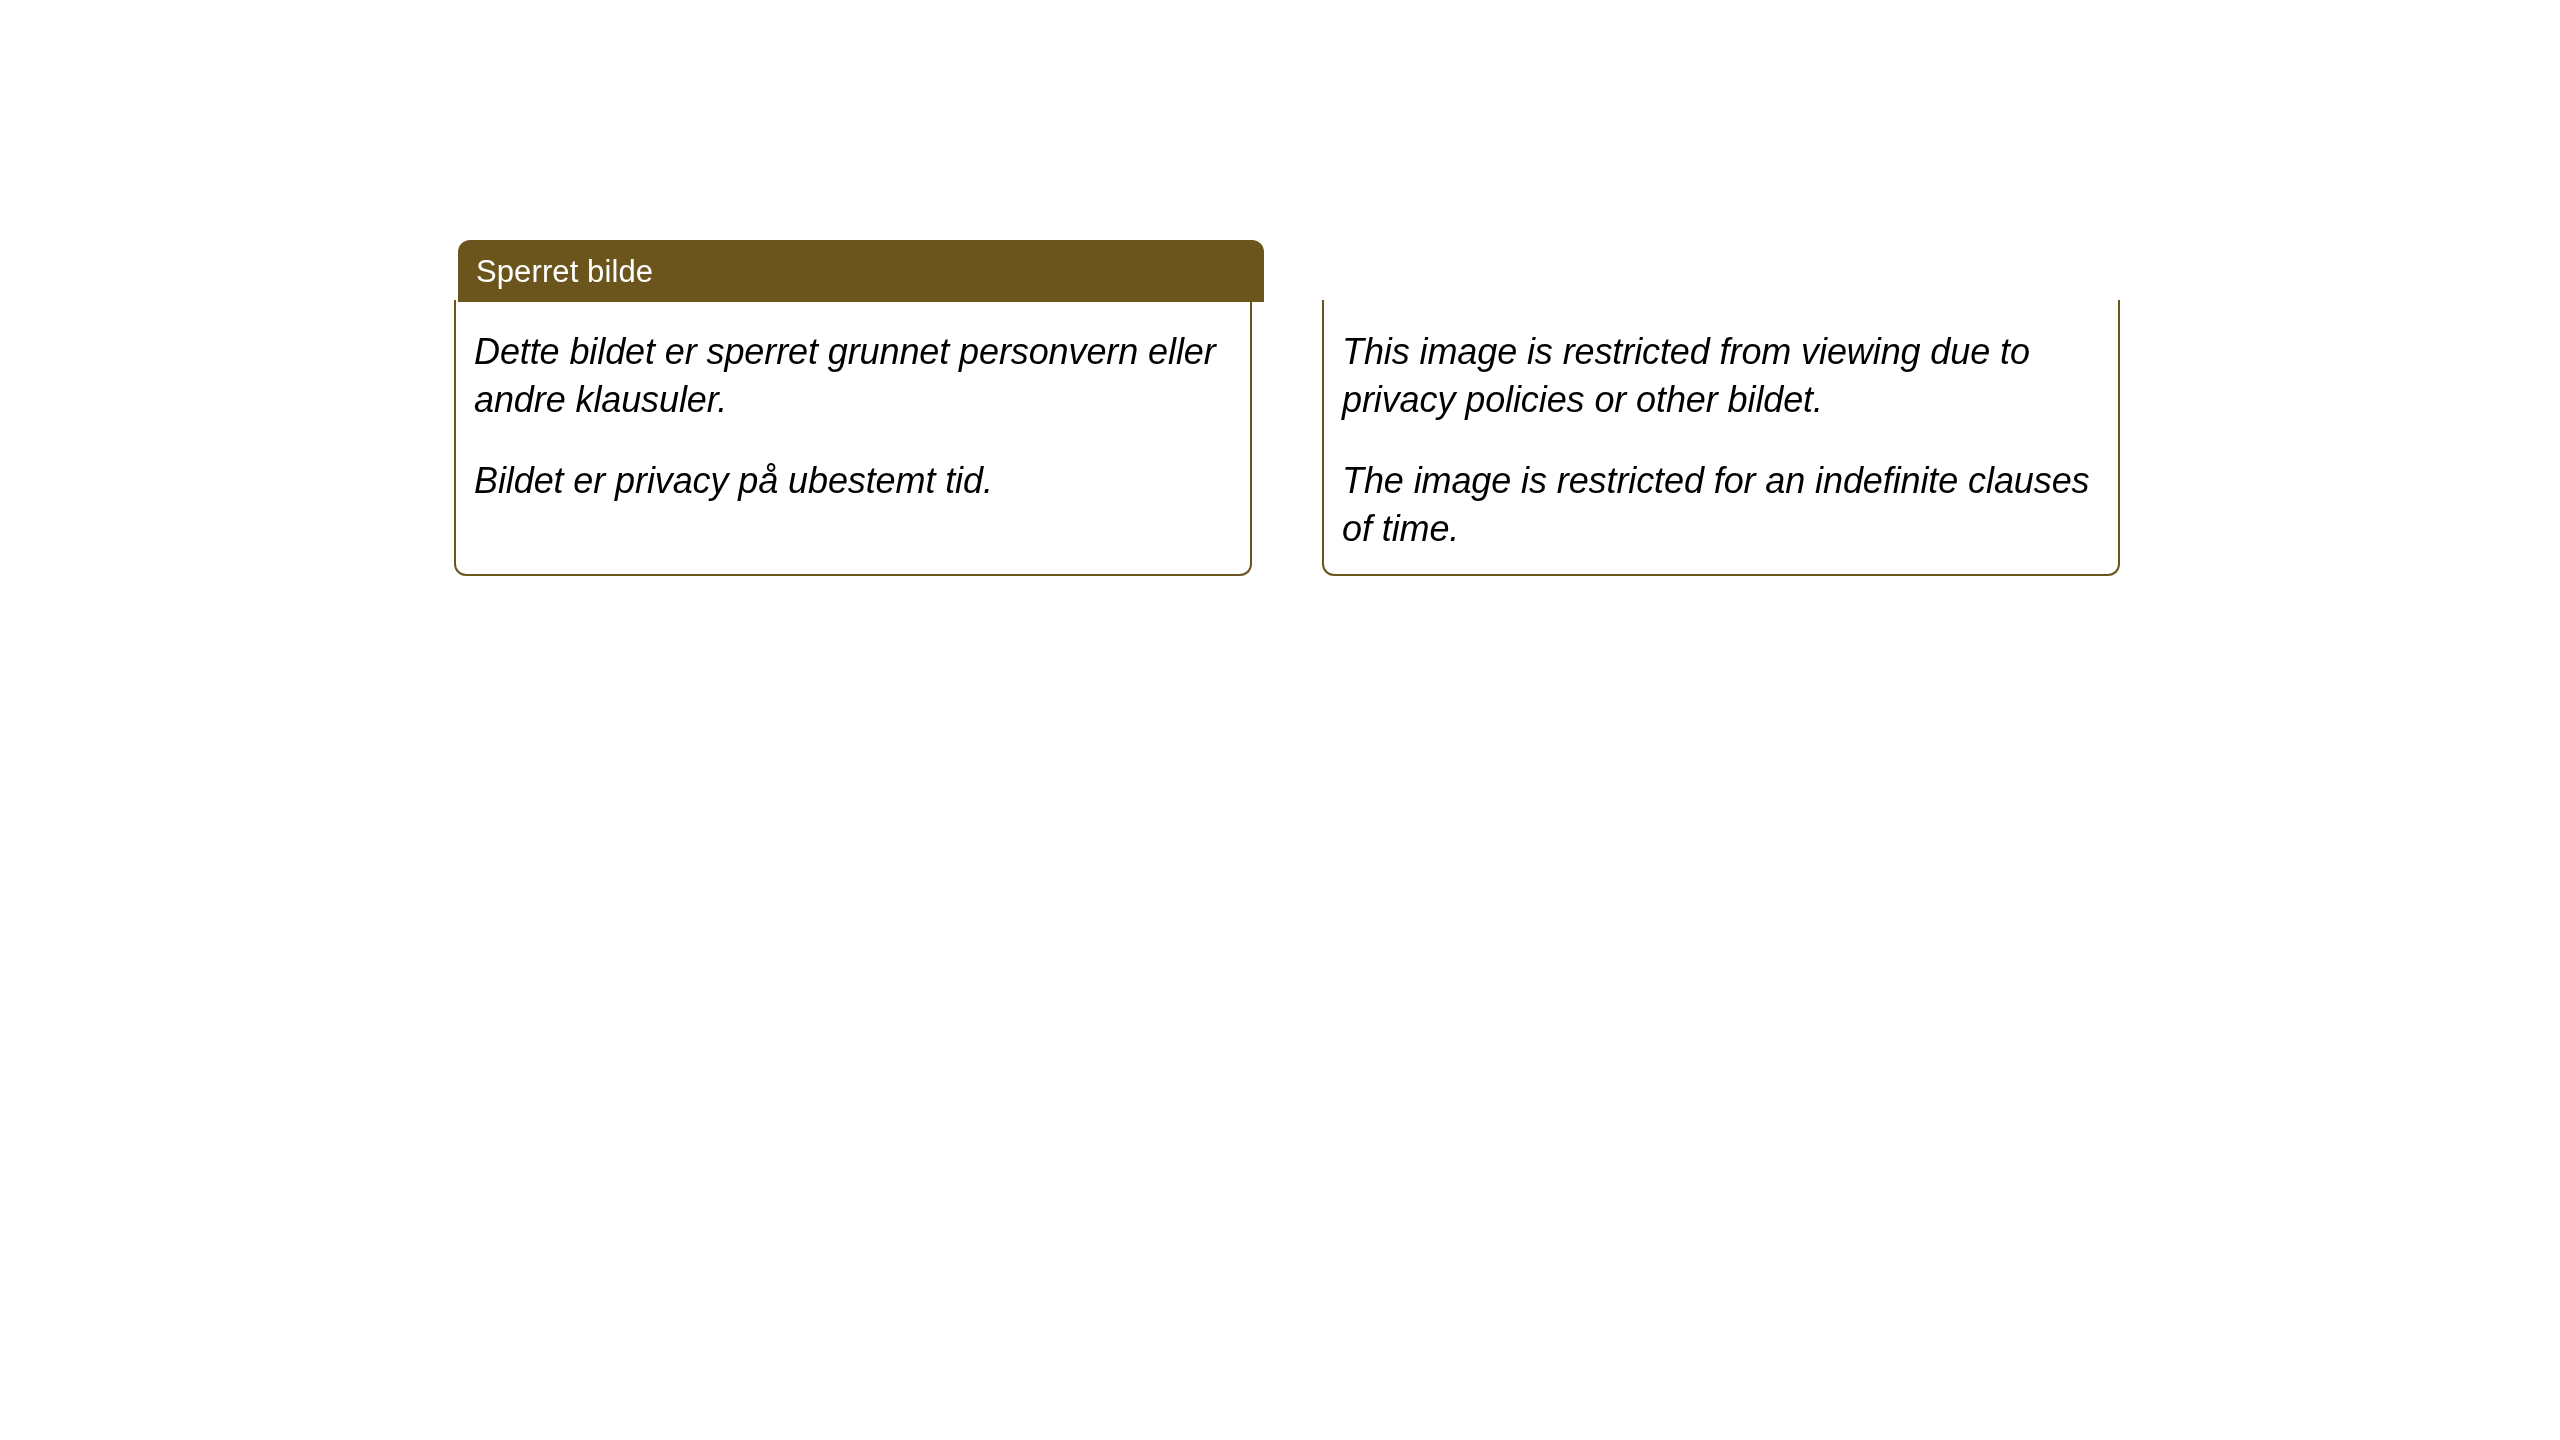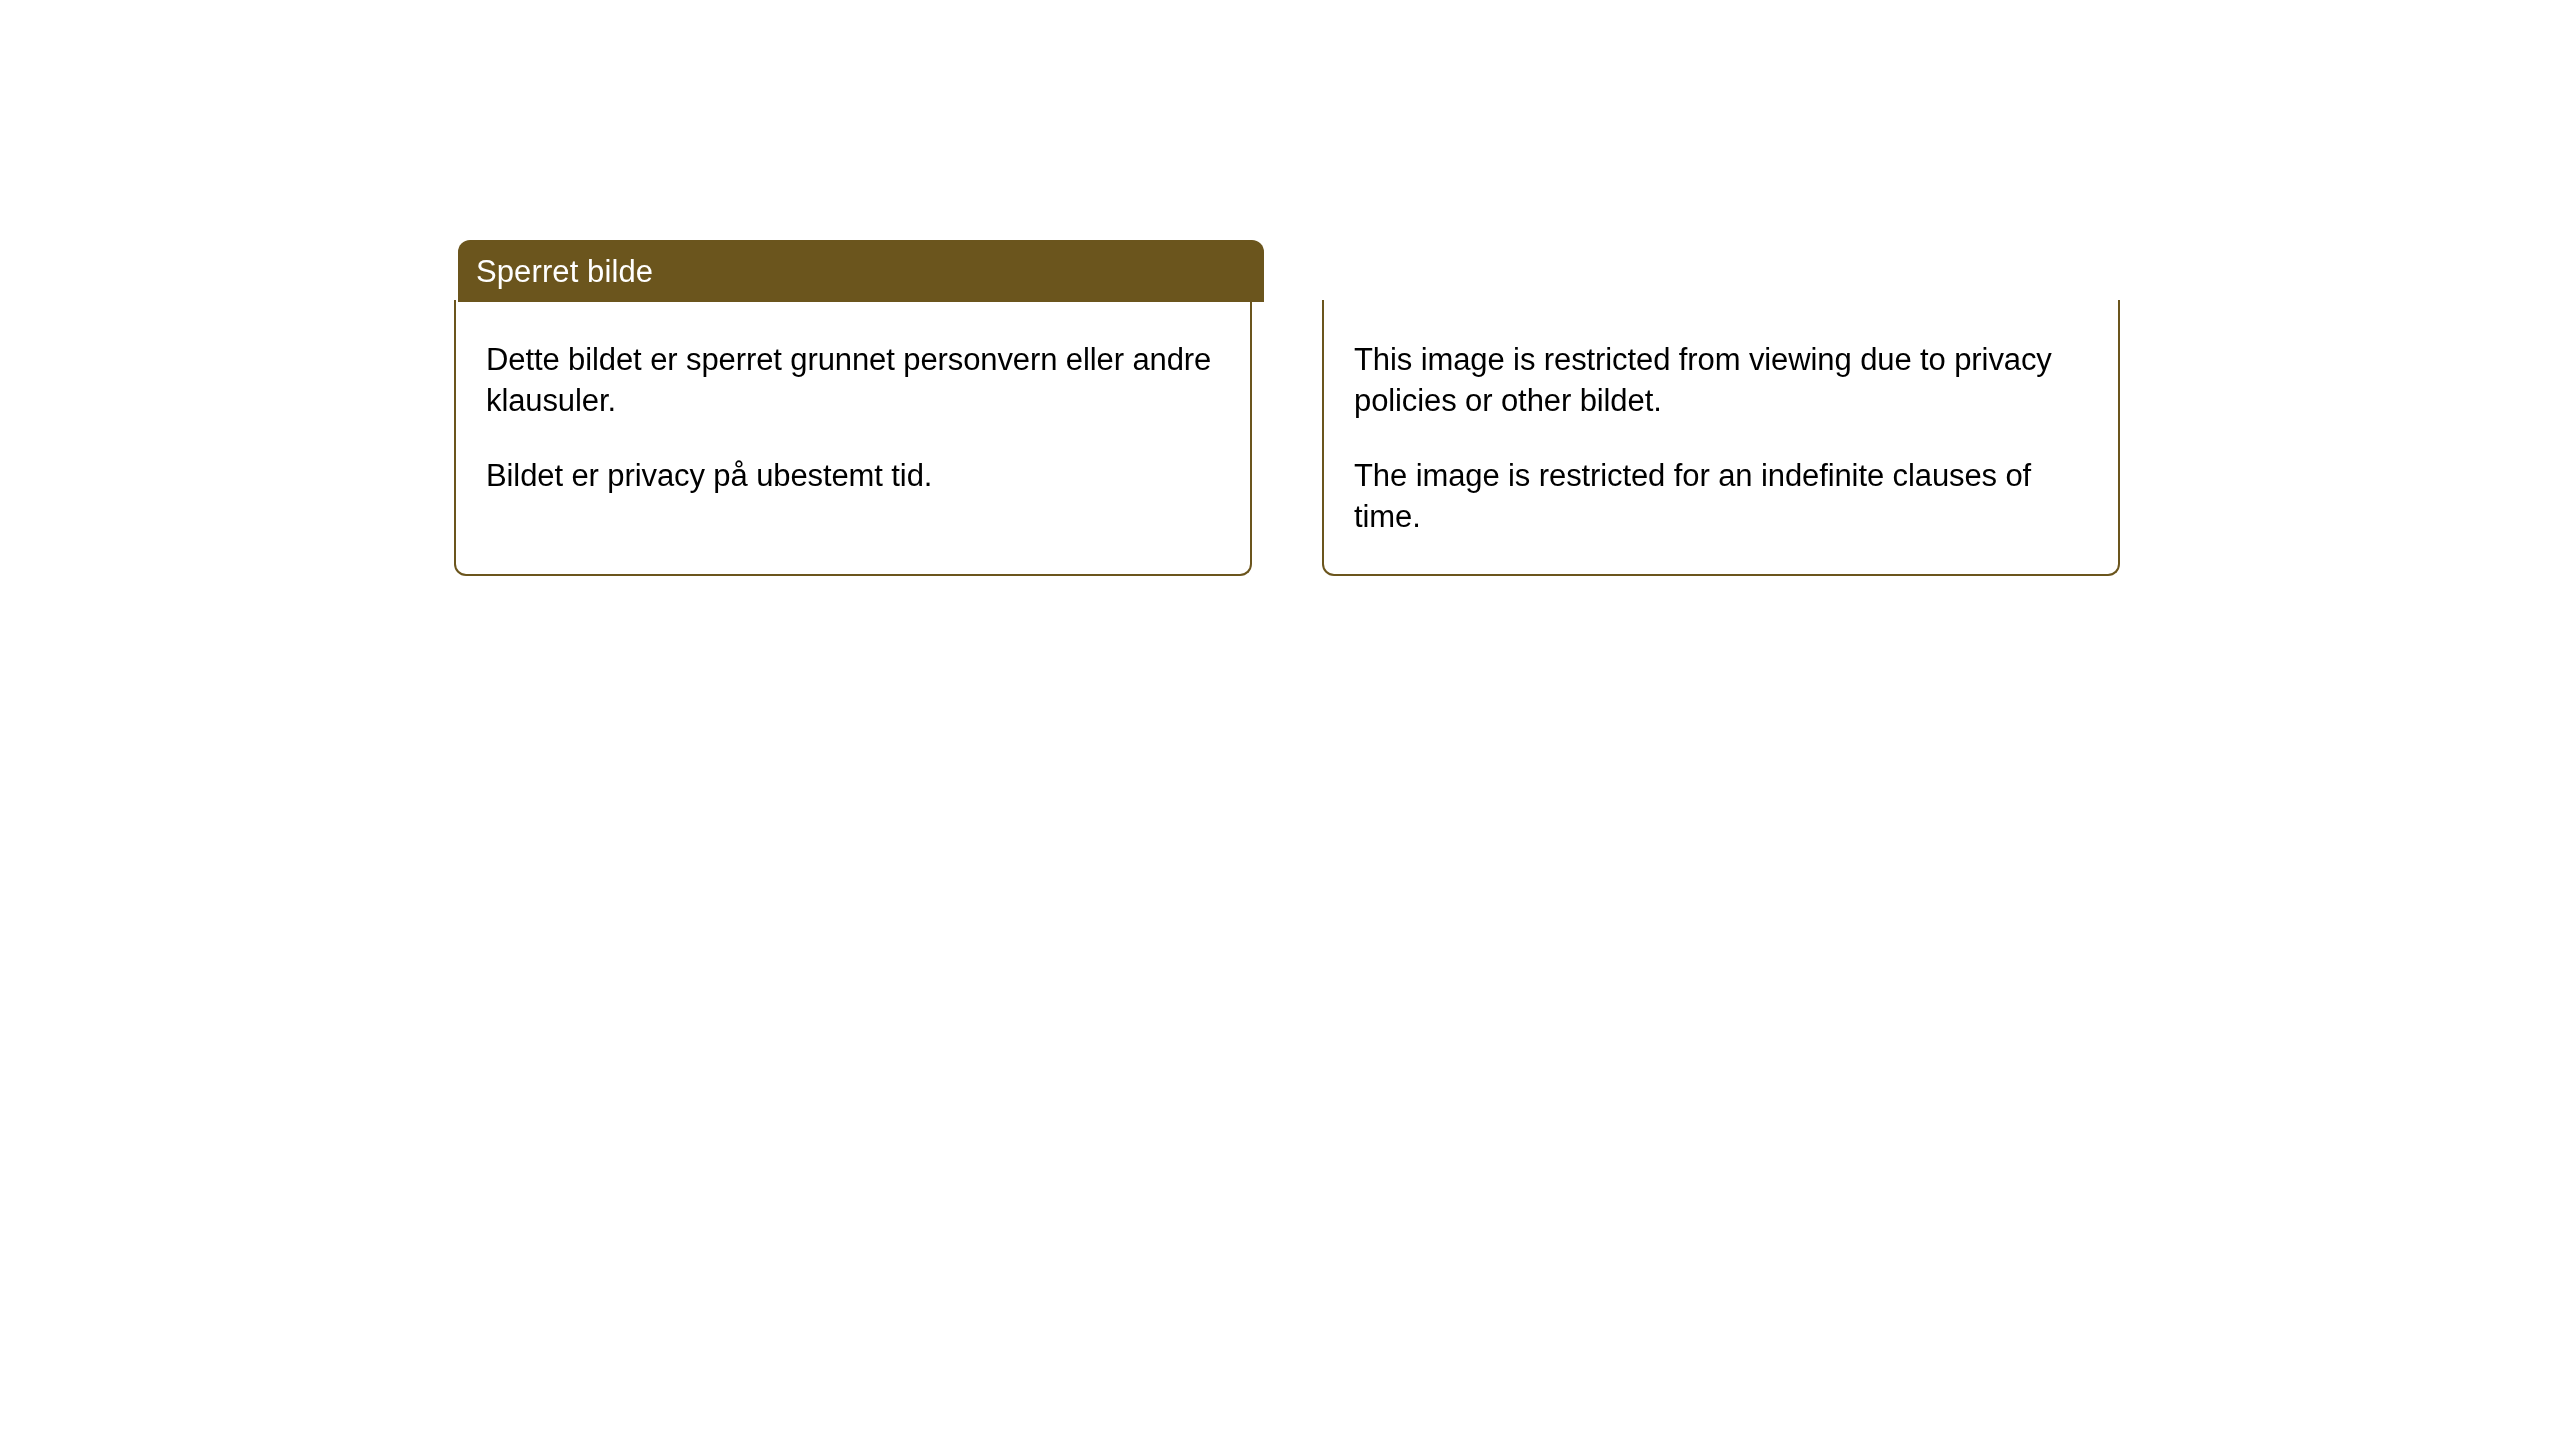--- a/index.html
+++ b/index.html
@@ -78,26 +78,27 @@
   .notice-content {
     position: absolute;
     left: 4px;
     top: 62px;
     width: 798px;
     height: 274px;
     box-sizing: border-box;
     padding: 22px 20px 0 16px;
   }
   .notice-paragraph {
-    margin: 16px;
+    margin: 4px;
     color: #000000;
-    font-size: 31px;
+    font-size: 36px;
     line-height: 1.32;
     font-weight: 400;
     letter-spacing: -0.1px;
+    font-style: italic;
   }
   .notice-paragraph + .notice-paragraph {
     margin-top: 34px;
   }
 </style>
 </head>
 <body>
 
 <div class="stage">
 

